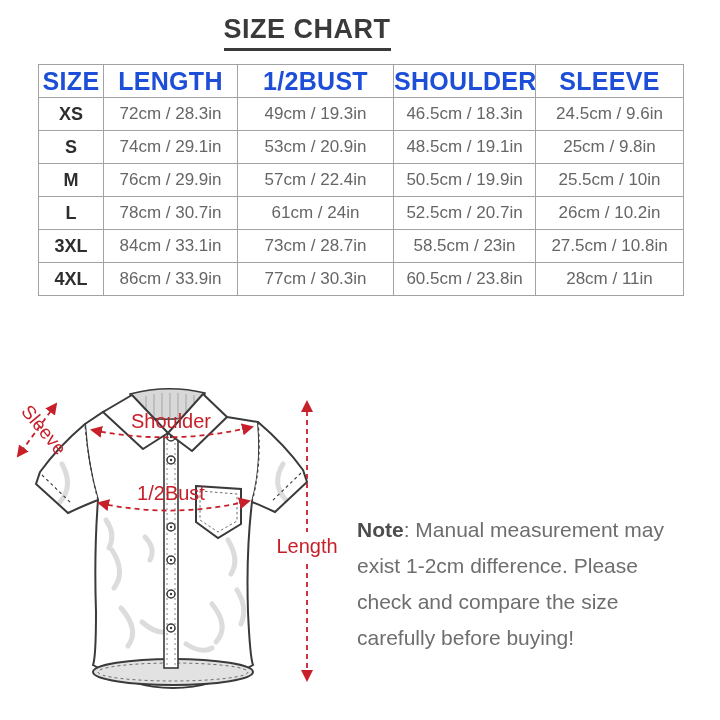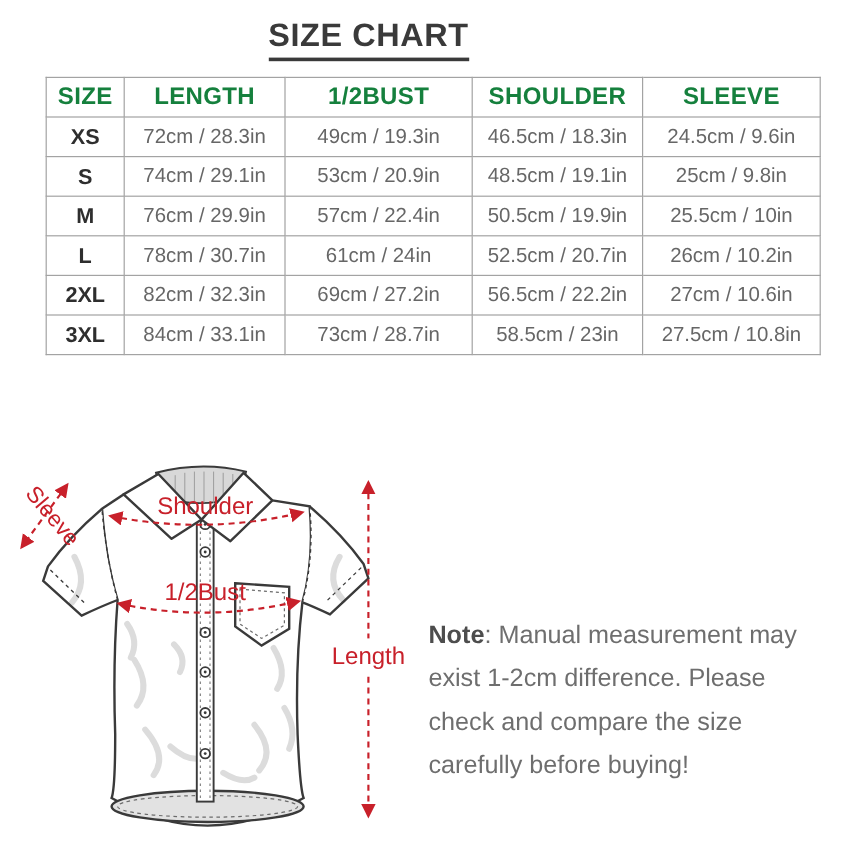--- a/index.html
+++ b/index.html
@@ -15,21 +15,21 @@
   }
   
   table.size-table{
     position:absolute;left:38px;top:64px;width:645px;border-collapse:collapse;
     table-layout:fixed;
   }
   .size-table th,.size-table td{
     border:1px solid #a3a3a3;text-align:center;vertical-align:middle;
     height:32px;padding:0;overflow:hidden;white-space:nowrap;
   }
-  .size-table th{font-size:20px;font-weight:bold;color:#15803d;letter-spacing:0.3px;}
+  .size-table th{font-size:25px;font-weight:bold;color:#1d4ed8;letter-spacing:0.3px;}
   .size-table td.size-cell{font-size:18px;font-weight:bold;color:#2e2e2e;}
   .size-table td{font-size:17px;color:#666;}
   .col-size{width:65px;}.col-length{width:134px;}.col-bust{width:156px;}
   .col-shoulder{width:142px;}.col-sleeve{width:148px;}
   
   .diagram{position:absolute;left:0;top:372px;width:350px;height:348px;}
   
   .note{
     position:absolute;left:357px;top:472px;width:332px;
     font-size:21px;line-height:36px;color:#6e6e6e;margin-top:40px;
@@ -85,32 +85,32 @@
         <td>25.5cm / 10in</td>
       </tr>
       <tr>
         <td class="size-cell">L</td>
         <td>78cm / 30.7in</td>
         <td>61cm / 24in</td>
         <td>52.5cm / 20.7in</td>
         <td>26cm / 10.2in</td>
       </tr>
       <tr>
-        <td class="size-cell">2XL</td>
-        <td>82cm / 32.3in</td>
-        <td>69cm / 27.2in</td>
-        <td>56.5cm / 22.2in</td>
-        <td>27cm / 10.6in</td>
-      </tr>
-      <tr>
         <td class="size-cell">3XL</td>
         <td>84cm / 33.1in</td>
         <td>73cm / 28.7in</td>
         <td>58.5cm / 23in</td>
         <td>27.5cm / 10.8in</td>
+      </tr>
+      <tr>
+        <td class="size-cell">4XL</td>
+        <td>86cm / 33.9in</td>
+        <td>77cm / 30.3in</td>
+        <td>60.5cm / 23.8in</td>
+        <td>28cm / 11in</td>
       </tr>
     </tbody>
   </table>
 
   <svg class="diagram" viewBox="0 0 350 348" xmlns="http://www.w3.org/2000/svg">
     <defs>
       <marker id="arrowR" markerUnits="userSpaceOnUse" markerWidth="13" markerHeight="13" refX="10" refY="6" orient="auto-start-reverse">
         <path d="M0,0 L12,6 L0,12 Z" fill="#c8202a"></path>
       </marker>
     </defs>

